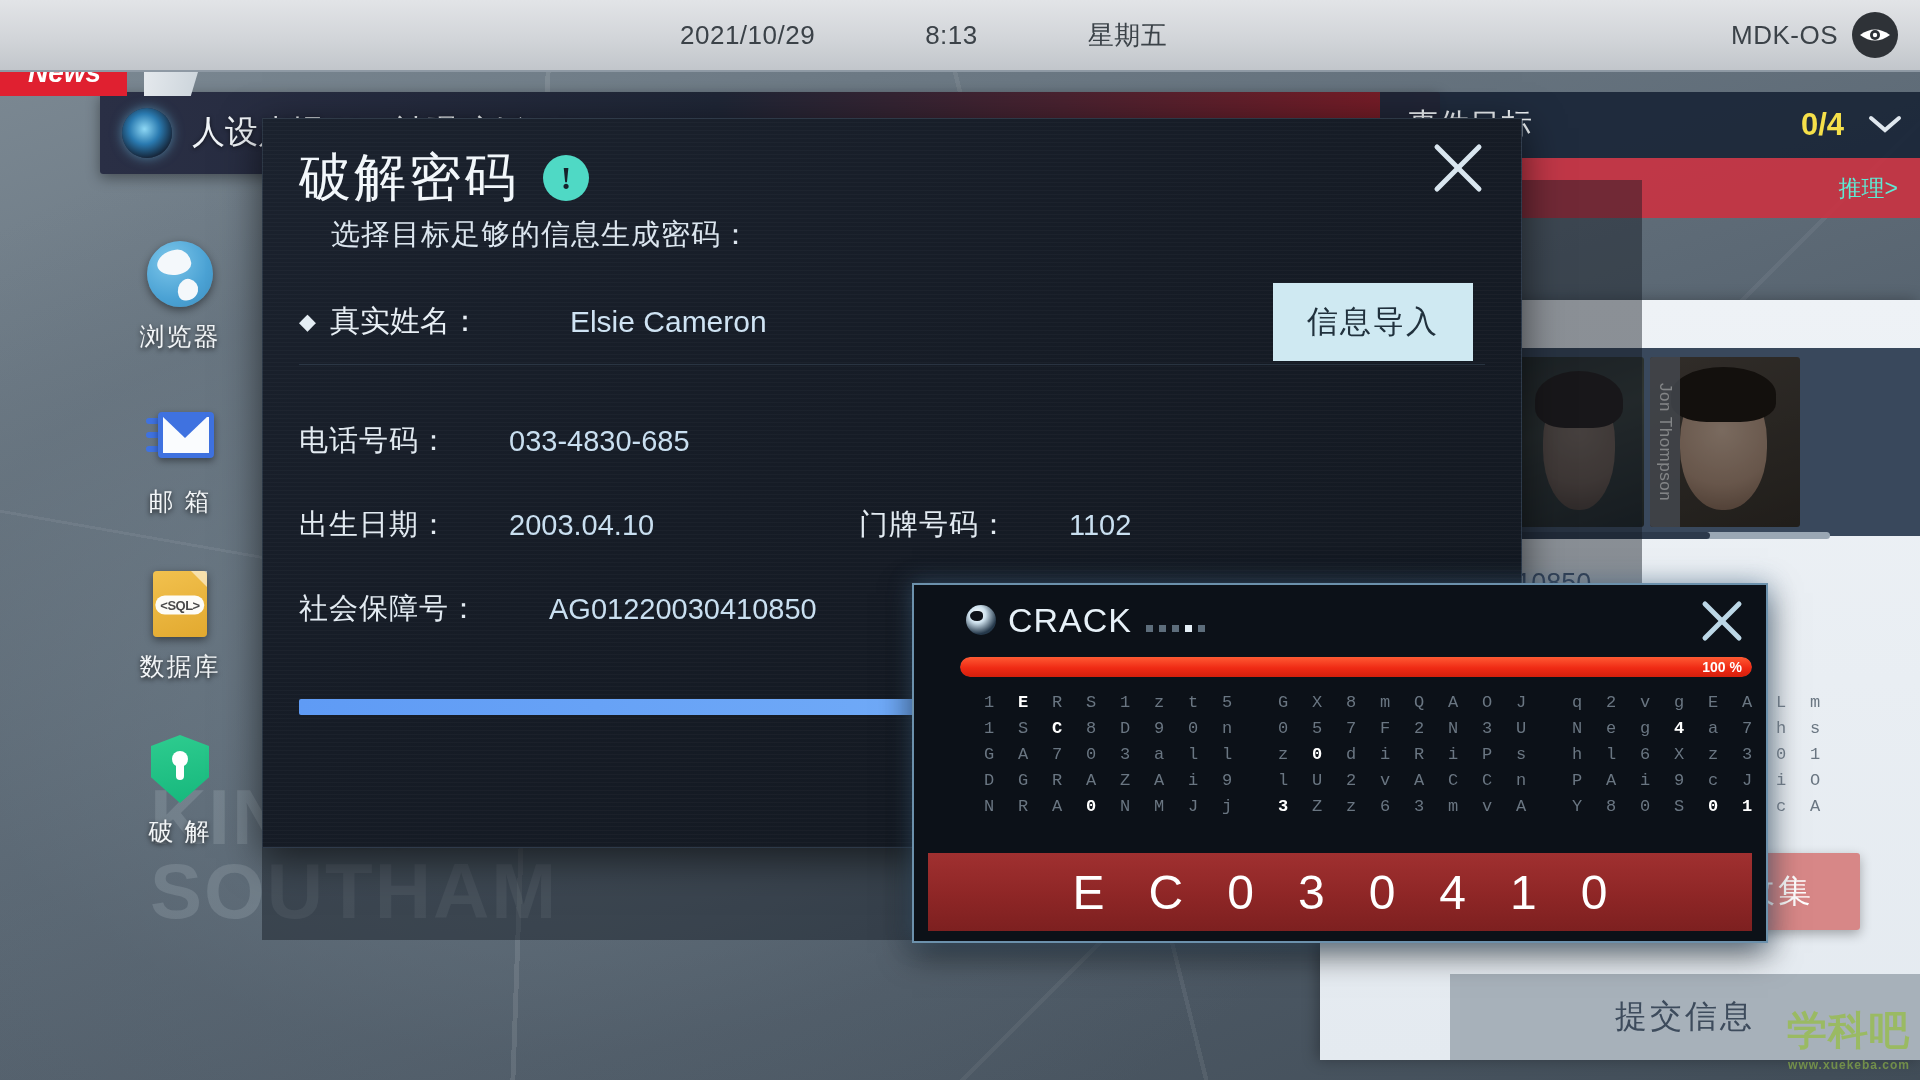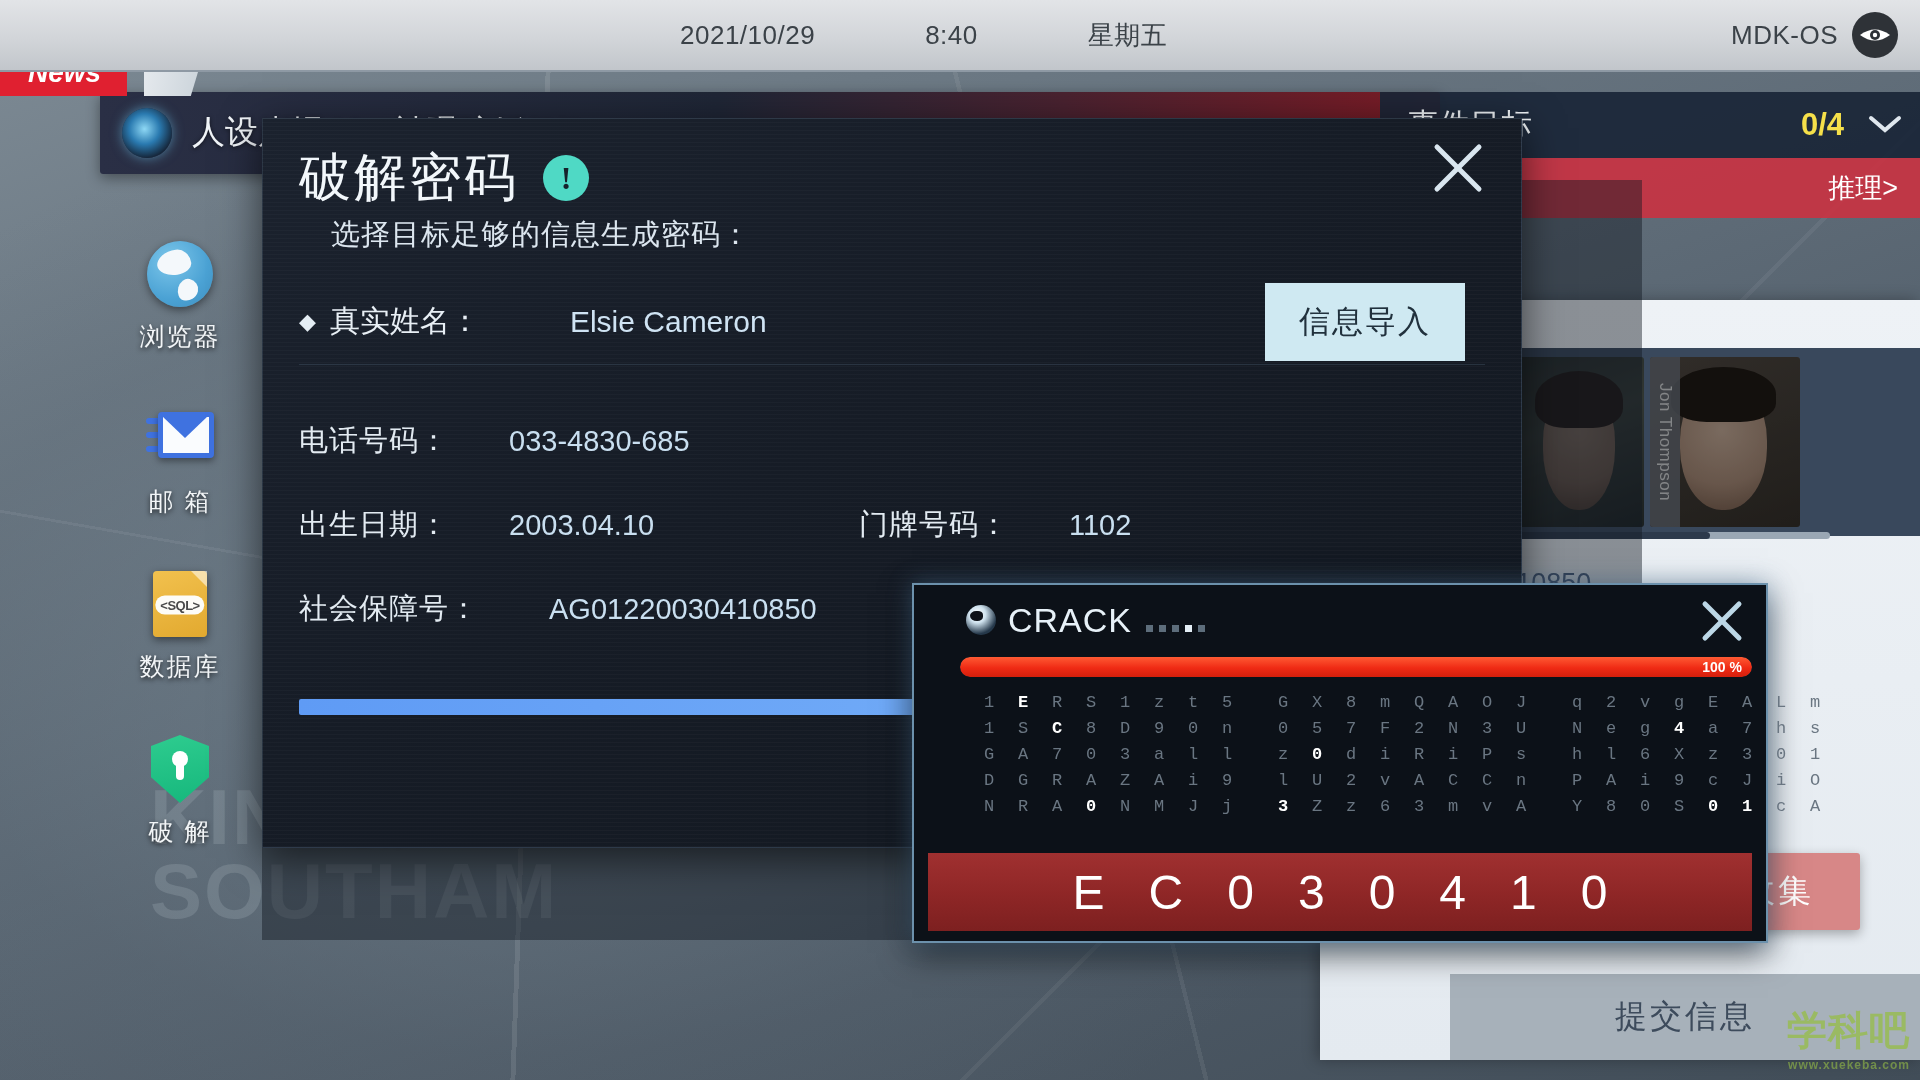--- a/index.html
+++ b/index.html
@@ -182,21 +182,21 @@
     display: flex; align-items: center; padding: 0 18px 0 28px;
   }
   .event-title { color: #f1f5f8; font-size: 31px; flex: 1; }
   .event-count { color: #f5e04a; font-size: 31px; font-weight: bold; margin-right: 24px; }
   .chev-down { color: #dfe7ee; font-size: 27px; }
   .event-sub {
     height: 60px; background: rgba(205,48,64,0.88);
     display: flex; align-items: center; padding: 0 22px 0 28px;
   }
   .event-sub-label { color: #ffffff; font-size: 29px; flex: 1; }
-  .event-sub-action { color: #ffffff; font-size: 27px; }
+  .event-sub-action { color: #5eead4; font-size: 23px; }
 
   
   .profile-window {
     position: absolute; right: 0; top: 300px; width: 600px; height: 760px;
     background: linear-gradient(180deg, #eef2f6 0%, #e4eaf0 100%);
     z-index: 7; overflow: hidden;
     box-shadow: -3px 0 14px rgba(0,0,0,0.3);
   }
   .cards-strip {
     position: relative; margin: 48px 0 0 0; height: 188px;
@@ -325,21 +325,21 @@
     display: flex; align-items: center;
     border-bottom: 1px solid rgba(130,160,190,0.18);
   }
   .fp-dia { color: #e4edf4; font-size: 22px; margin-right: 14px; }
   .fp-label { color: #e8eff5; font-size: 30px; width: 240px; }
   .fp-value { color: #cfe3f3; font-size: 30px; flex: 1; }
   .import-btn {
     background: #cfe9f2; color: #21313d;
     font-size: 31px; letter-spacing: 2px;
     padding: 18px 34px; cursor: pointer;
-    margin-right: 20px;
+    margin-right: 12px;
   }
 
   .grid2 { position: absolute; left: 36px; right: 36px; top: 280px; }
   .grow { display: flex; height: 84px; align-items: center; }
   .gcell { display: flex; align-items: center; }
   .gcell.c1 { width: 560px; }
   .gcell.c2 { flex: 1; }
   .glabel { color: #e3ebf2; font-size: 29px; width: 210px; letter-spacing: 1px; }
   .gvalue { color: #c9dff0; font-size: 29px; }
 
@@ -416,21 +416,21 @@
 
   <div class="desktop-bg">
     <div class="bg-map-lines"></div>
   </div>
   <div class="bg-city-text">KING
 SOUTHAM</div>
 
   <div class="topbar">
     <div class="topbar-center">
       <div class="topbar-item">2021/10/29</div>
-      <div class="topbar-item">8:40</div>
+      <div class="topbar-item">8:13</div>
       <div class="topbar-item">星期五</div>
     </div>
     <div class="topbar-right">
       <div class="topbar-os">MDK-OS</div>
       <div class="eye-badge">
         <svg width="34" height="22" viewBox="0 0 34 22">
           <path d="M2 11 Q17 0 32 11 Q17 22 2 11 Z" fill="#ffffff"></path>
           <circle cx="17" cy="11" r="5" fill="#2e3237"></circle>
           <circle cx="17" cy="11" r="2.2" fill="#ffffff"></circle>
         </svg>

